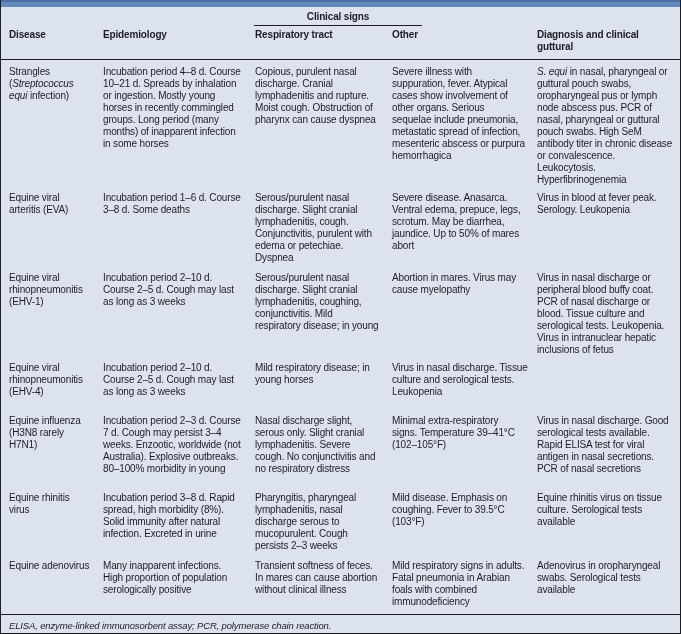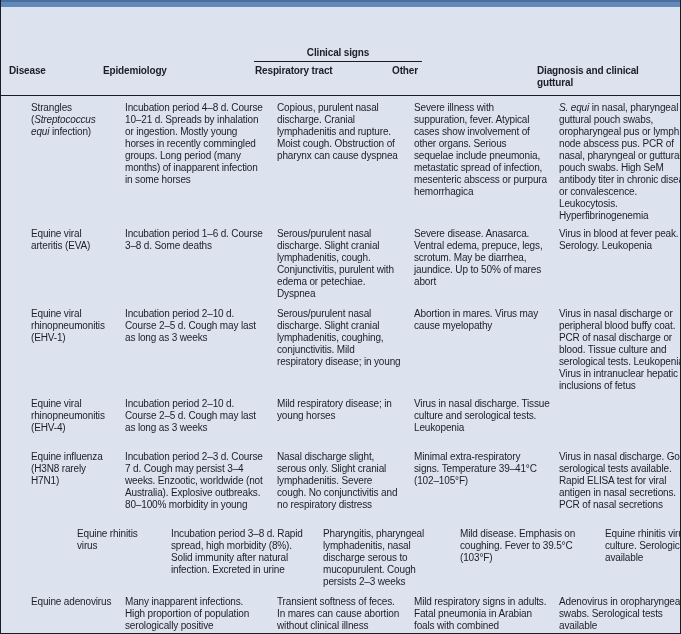--- a/index.html
+++ b/index.html
@@ -24,21 +24,20 @@
     background:#6189ba;
     border-top:2px solid #4a6f9e;
     box-sizing:border-box;
     flex:0 0 auto;
   }
   .thead {
     position:relative;
     flex:0 0 auto;
     padding-top:22px;
     border-bottom:1px solid #1c1c24;
-    margin-top:36px;
   }
   .csign {
     position:absolute;
     left:253px; top:4px;
     width:168px;
     text-align:center;
     font-weight:bold;
     padding-bottom:2px;
     border-bottom:1px solid #1c1c24;
   }
@@ -46,28 +45,28 @@
     display:grid;
     grid-template-columns:102px 152px 137px 145px 142px;
   }
   .hc {
     font-weight:bold;
     padding:0 14px 6px 0;
   }
   .tc { padding:0 12px 0 0; }
   .c1 { padding-left:8px; }
   .c5 { padding-right:4px; }
-  .tbody { flex:1 1 auto;margin-left:22px; }
+  .tbody { flex:1 1 auto; }
   .trow { box-sizing:border-box; padding-top:6px; }
   .r0 { min-height:125px; }
   .r1 { min-height:80px; }
   .r2 { min-height:85px; }
   .r3 { min-height:53px; }
   .r4 { min-height:77px; }
-  .r5 { min-height:68px;padding-left:46px; }
+  .r5 { min-height:68px; }
   .r6 { min-height:60px; }
   .i, .i span { font-style:italic; }
   .footnote-bar {
     flex:0 0 auto;
     border-top:1px solid #1c1c24;
     padding:5px 8px 8px 8px;
     font-style:italic;
     font-size:9.5px;
   }
 </style>

